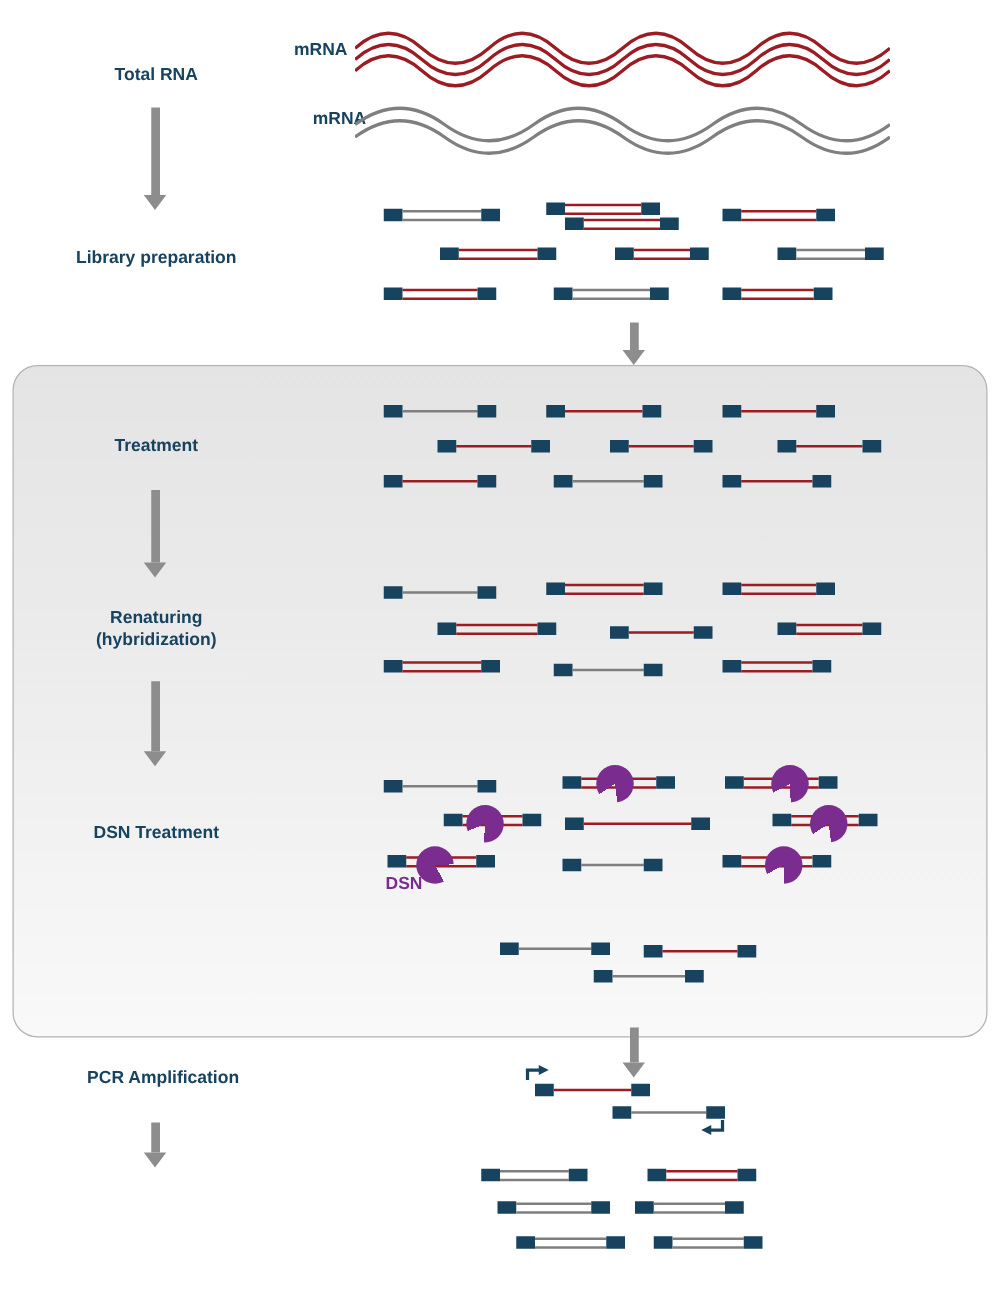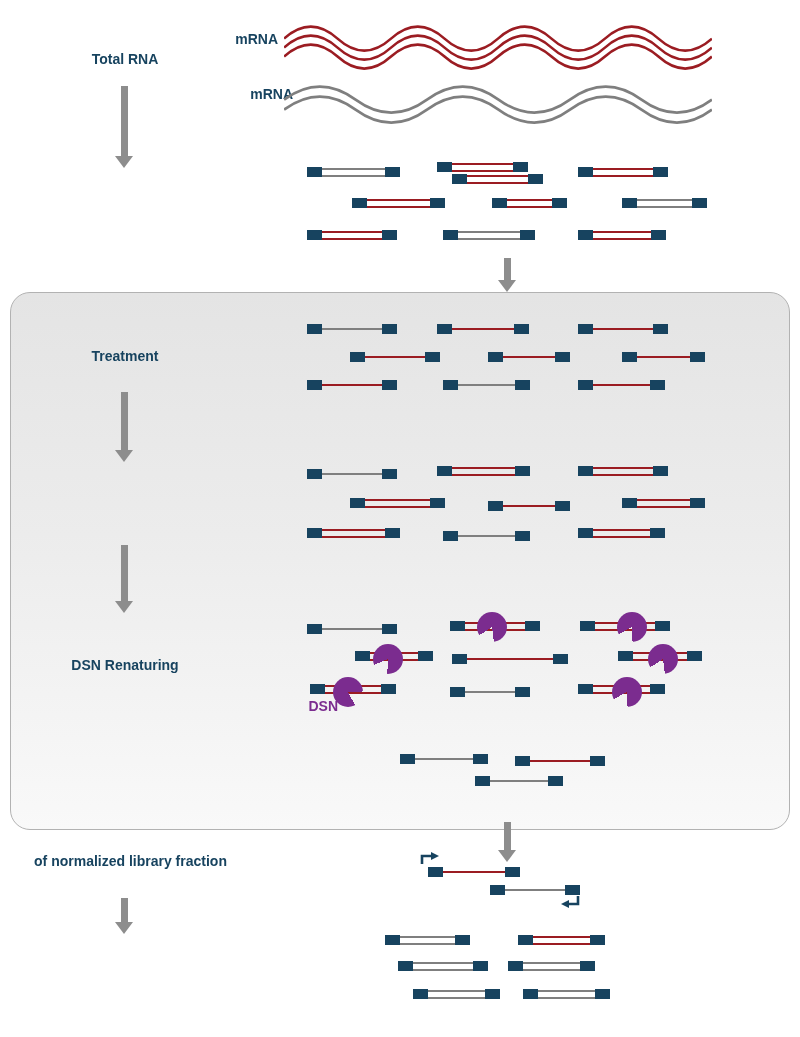--- a/index.html
+++ b/index.html
@@ -30,30 +30,35 @@
 <div id="diagram">
 
   <div class="box"></div>
 
   <div class="label" style="left:45px;top:50px;width:160px;">Total RNA</div>
 
   <div class="label" style="left:222px;top:30px;width:56px;text-align:right;">mRNA</div>
 
   <div class="label" style="left:227px;top:85px;width:66px;text-align:right;">mRNA</div>
 
+  <div class="label" style="left:20px;top:196px;width:210px;">Library preparation</div>
 
   <div class="label" style="left:40px;top:347px;width:170px;">Treatment</div>
 
-
-  <div class="label" style="left:35px;top:656px;width:180px;">DSN Renaturing</div>
+  <div class="label" style="left:35px;top:484px;width:180px;">
+    <div>Renaturing</div>
+    <div>(hybridization)</div>
+  </div>
+
+  <div class="label" style="left:35px;top:656px;width:180px;">DSN Treatment</div>
 
   <div class="label purple" style="left:294px;top:697px;width:44px;text-align:right;">DSN</div>
 
   <div class="label" style="left:8px;top:852px;width:245px;">
-    <div>of normalized library fraction</div>
+    <div>PCR Amplification</div>
   </div>
 
 
 <div style="position: absolute; left: 284px; top: 24px;"><svg width="428" height="47.2" viewBox="0 0 428 47.2">
         <path d="M0,14.6 Q26.75,-9.4 53.5,14.6 Q80.25,38.6 107,14.6 Q133.75,-9.4 160.5,14.6 Q187.25,38.6 214,14.6 Q240.75,-9.4 267.5,14.6 Q294.25,38.6 321,14.6 Q347.75,-9.4 374.5,14.6 Q401.25,38.6 428,14.6" transform="translate(0,0)" fill="none" stroke="#9b1c22" stroke-width="2.6"></path>
         <path d="M0,14.6 Q26.75,-9.4 53.5,14.6 Q80.25,38.6 107,14.6 Q133.75,-9.4 160.5,14.6 Q187.25,38.6 214,14.6 Q240.75,-9.4 267.5,14.6 Q294.25,38.6 321,14.6 Q347.75,-9.4 374.5,14.6 Q401.25,38.6 428,14.6" transform="translate(0,9)" fill="none" stroke="#9b1c22" stroke-width="2.6"></path>
         <path d="M0,14.6 Q26.75,-9.4 53.5,14.6 Q80.25,38.6 107,14.6 Q133.75,-9.4 160.5,14.6 Q187.25,38.6 214,14.6 Q240.75,-9.4 267.5,14.6 Q294.25,38.6 321,14.6 Q347.75,-9.4 374.5,14.6 Q401.25,38.6 428,14.6" transform="translate(0,18)" fill="none" stroke="#9b1c22" stroke-width="2.6"></path>
       </svg></div>
     <div style="position: absolute; left: 284px; top: 84px;"><svg width="428" height="41.2" viewBox="0 0 428 41.2">
         <path d="M0,15.6 Q35.75,-10.4 71.5,15.6 Q107.25,41.6 143,15.6 Q178.75,-10.4 214.5,15.6 Q250.25,41.6 286,15.6 Q321.75,-10.4 357.5,15.6 Q393.25,41.6 428,15.6" transform="translate(0,0)" fill="none" stroke="#7f7f7f" stroke-width="2.6"></path>

